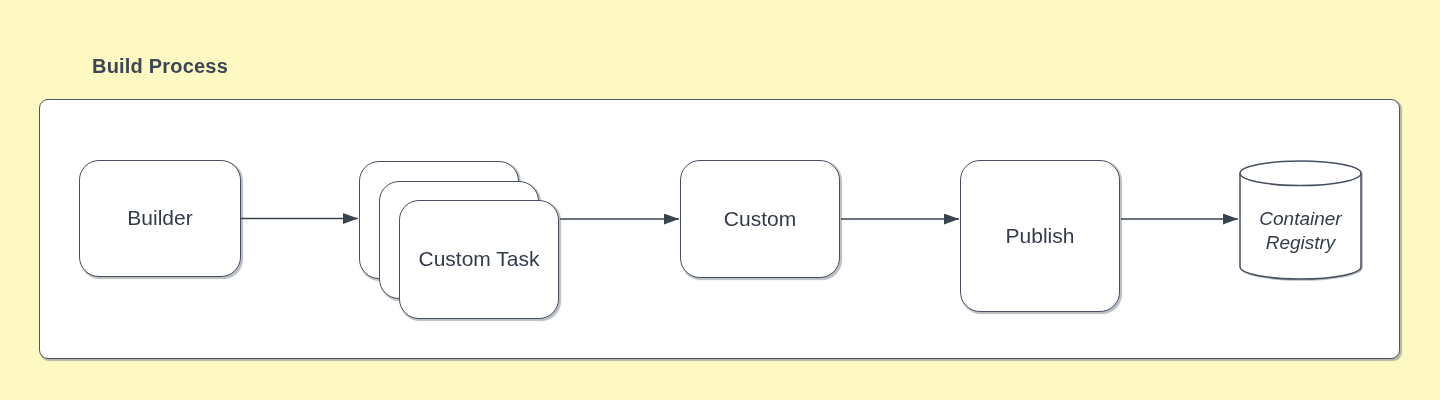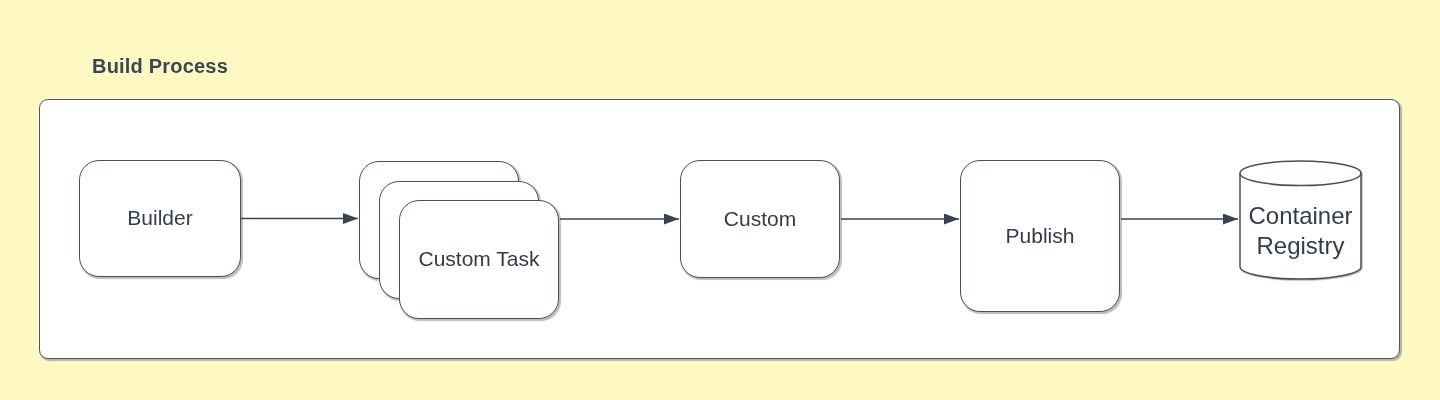--- a/index.html
+++ b/index.html
@@ -70,23 +70,24 @@
   .cylinder-label {
     position: absolute;
     left: 0;
     top: 26px;
     width: 123px;
     height: 90px;
     display: flex;
     align-items: center;
     justify-content: center;
     text-align: center;
-    font-size: 24px;
+    font-size: 19px;
     line-height: 1.27;
     color: #333c49;
+    font-style: italic;
   }
   .cylinder-label .inner { width: 110px; white-space: normal; }
   .edges {
     position: absolute;
     left: 0;
     top: 0;
     width: 1440px;
     height: 400px;
     pointer-events: none;
   }

